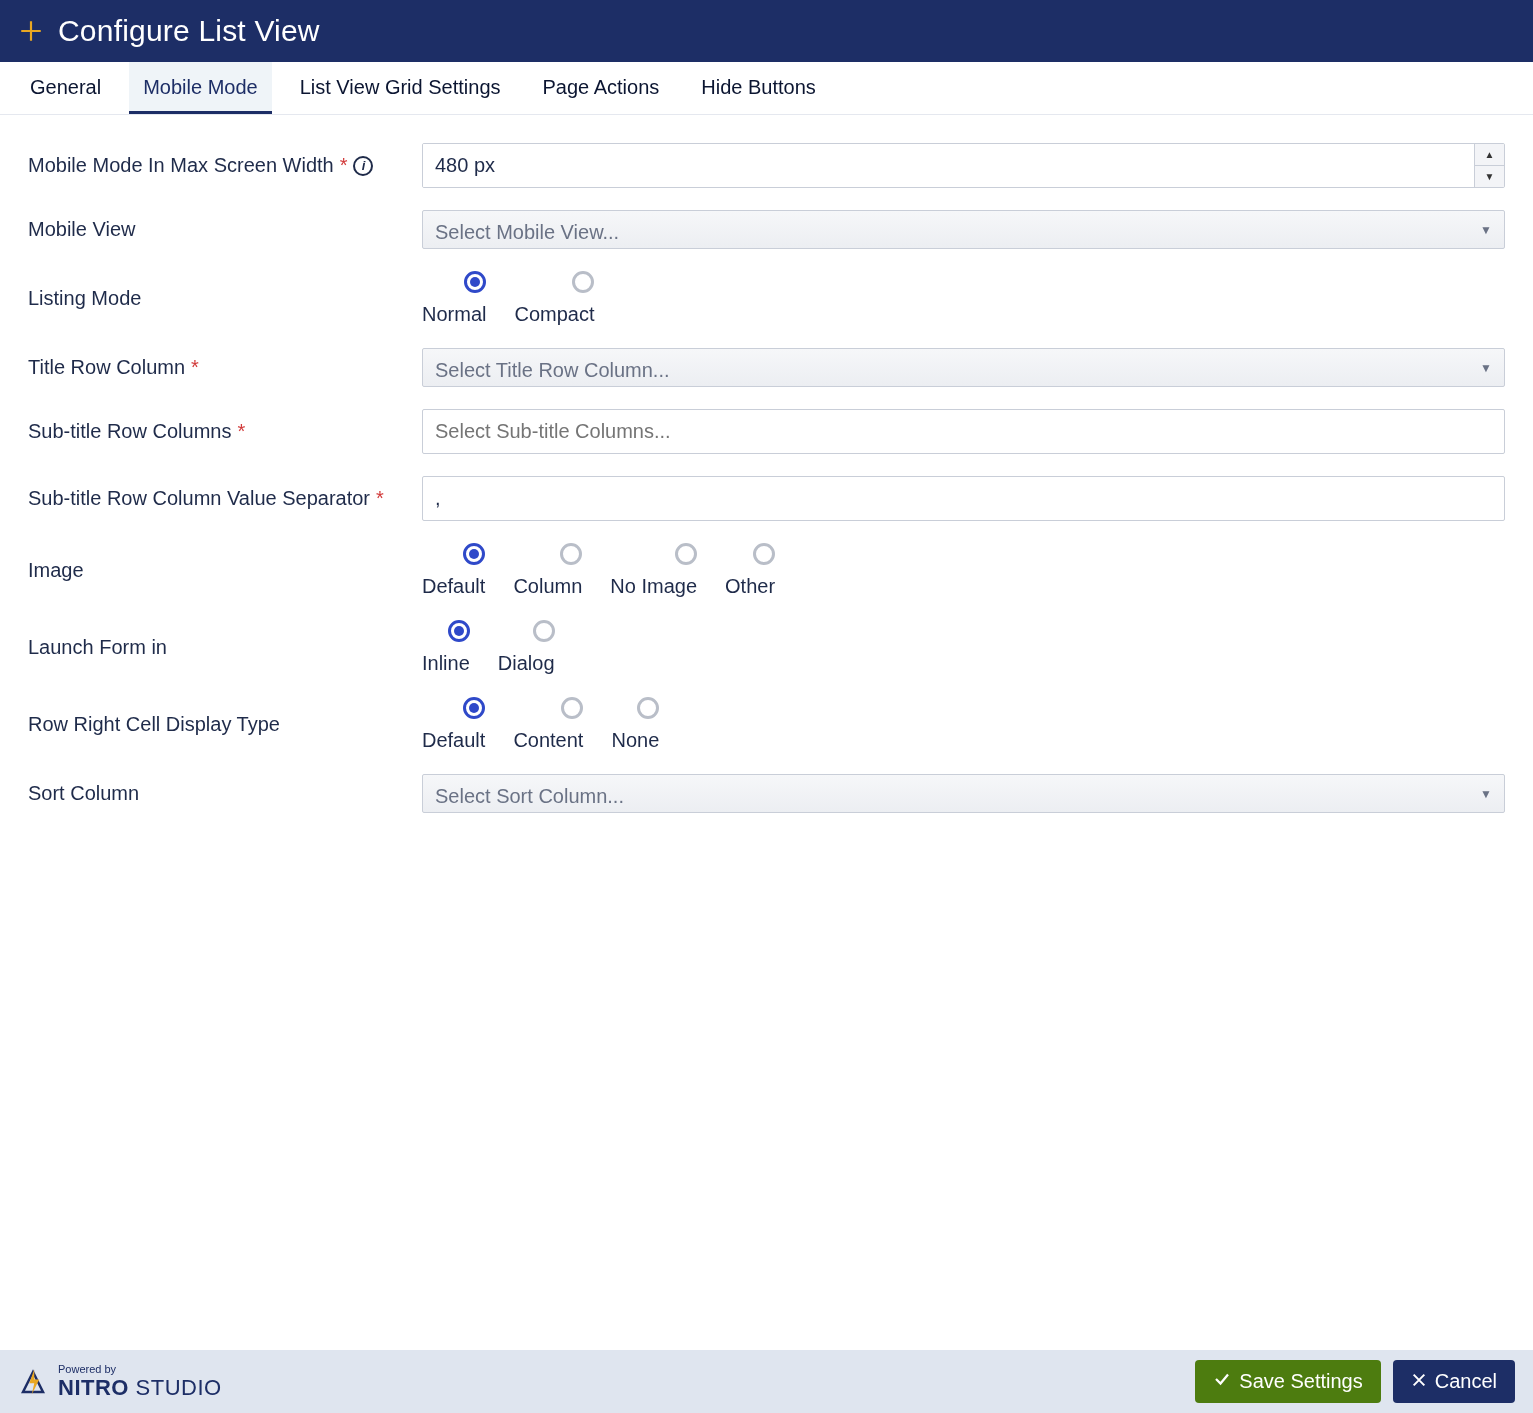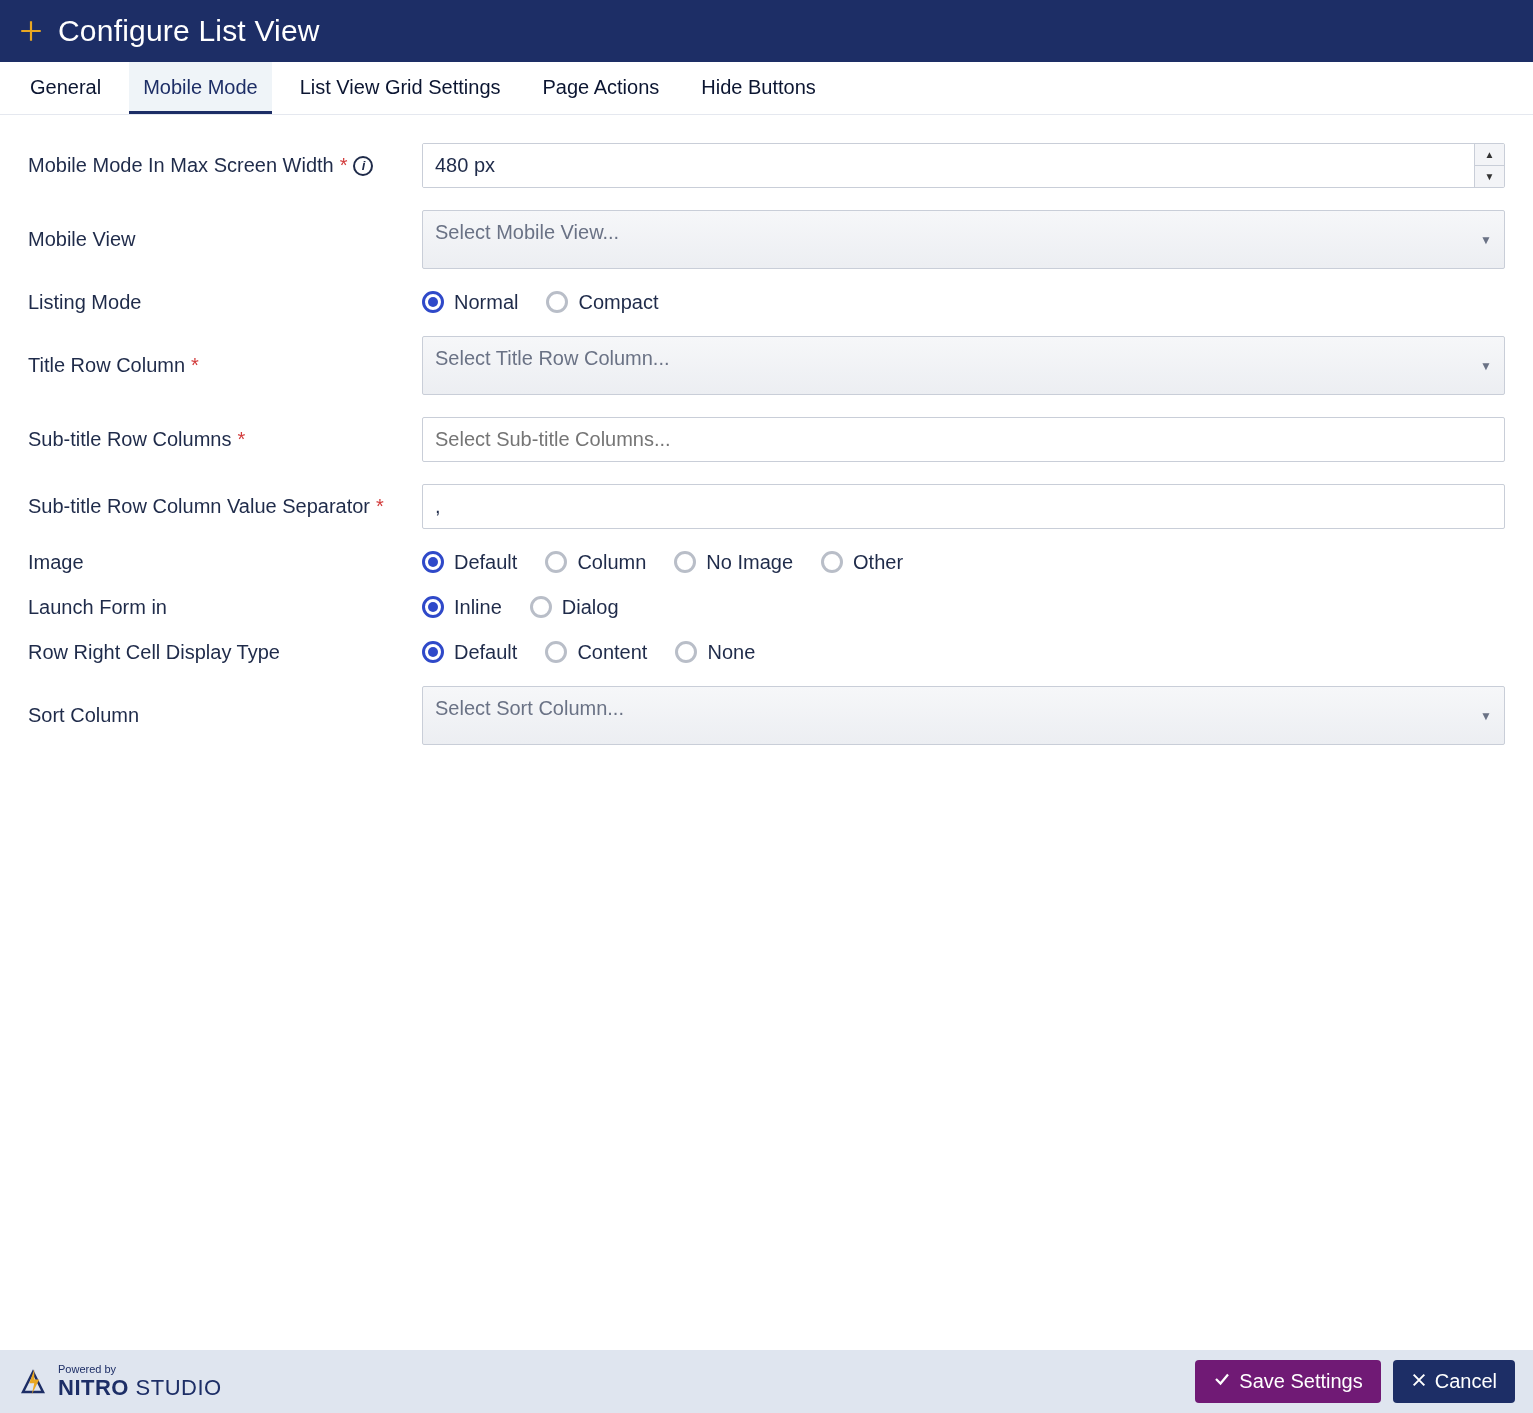--- a/index.html
+++ b/index.html
@@ -29,46 +29,46 @@
   .toggle-thumb { position: absolute; top: 0; left: 46px; width: 30px; height: 30px; background: #3846c6; border-radius: 50%; }
 
   
   .number-wrap { display: flex; border: 1px solid #c9ced8; border-radius: 2px; overflow: hidden; }
   .number-wrap input { flex: 1; border: none; padding: 10px 12px; font-size: 20px; color: #1f2b4a; outline: none; }
   .spinner { width: 30px; background: #f3f4f7; border-left: 1px solid #c9ced8; display: flex; flex-direction: column; }
   .spin-btn { flex: 1; display: flex; align-items: center; justify-content: center; cursor: pointer; font-size: 10px; color: #333; }
   .spin-btn:first-child { border-bottom: 1px solid #c9ced8; }
 
   
-  .select { position: relative; border: 1px solid #c9ced8; border-radius: 2px; background: linear-gradient(#f6f7f9,#eceef2); padding: 10px 36px 24px 12px; font-size: 20px; color: #6a7285; cursor: pointer; }
+  .select { position: relative; border: 1px solid #c9ced8; border-radius: 2px; background: linear-gradient(#f6f7f9,#eceef2); padding: 10px 36px 4px 12px; font-size: 20px; color: #6a7285; cursor: pointer; }
   .select .caret { position: absolute; right: 12px; top: 50%; transform: translateY(-50%); color: #6a7285; font-size: 12px; }
 
   
   .text-input { width: 100%; border: 1px solid #c9ced8; border-radius: 2px; padding: 10px 12px; font-size: 20px; color: #3b82f6; background: #fff; }
 
   
   .radio-group { display: flex; gap: 28px; align-items: center; flex-wrap: wrap; }
-  .radio { display: flex; align-items: flex-start; gap: 10px; cursor: pointer; font-size: 20px; color: #1f2b4a; }
+  .radio { display: flex; align-items: flex-end; gap: 10px; cursor: pointer; font-size: 20px; color: #1f2b4a; flex-direction: column; }
   .radio-circle { width: 22px; height: 22px; border: 3px solid #b9bec8; border-radius: 50%; display: inline-block; position: relative; }
   .radio.checked .radio-circle { border-color: #2f49c9; }
   .radio.checked .radio-circle::after { content: ""; position: absolute; inset: 3px; background: #2f49c9; border-radius: 50%; }
 
   
   .info-icon { display: inline-flex; width: 20px; height: 20px; border: 2px solid #1f2b4a; border-radius: 50%; align-items: center; justify-content: center; font-weight: 700; font-size: 13px; font-style: italic; color: #1f2b4a; }
 
   
   .footer { background: #dfe5ef; display: flex; align-items: center; justify-content: space-between; padding: 10px 18px; }
   .brand { display: flex; align-items: center; gap: 10px; color: #1d2e66; }
   .brand .powered { font-size: 11px; color: #1d2e66; }
   .brand .name { font-size: 22px; font-weight: 800; letter-spacing: .5px; }
   .brand .name .light { font-weight: 400; }
   .brand-mark svg { display: block; }
   .footer-actions { display: flex; gap: 12px; }
   .btn { display: inline-flex; align-items: center; gap: 8px; border: none; border-radius: 4px; padding: 10px 18px; font-size: 20px; cursor: pointer; color: #fff; }
-  .btn-primary { background: #701a75; align-items: center; }
+  .btn-primary { background: #4d7c0f; align-items: center; }
   .btn-dark { background: #1d2e66; }
 </style>
 </head>
 <body>
 
 <div class="header">
   <span class="plus-icon">
     <svg width="26" height="26" viewBox="0 0 24 24">
         <path d="M11 3h2v8h8v2h-8v8h-2v-8H3v-2h8z" fill="#e9a722"></path>
       </svg>

